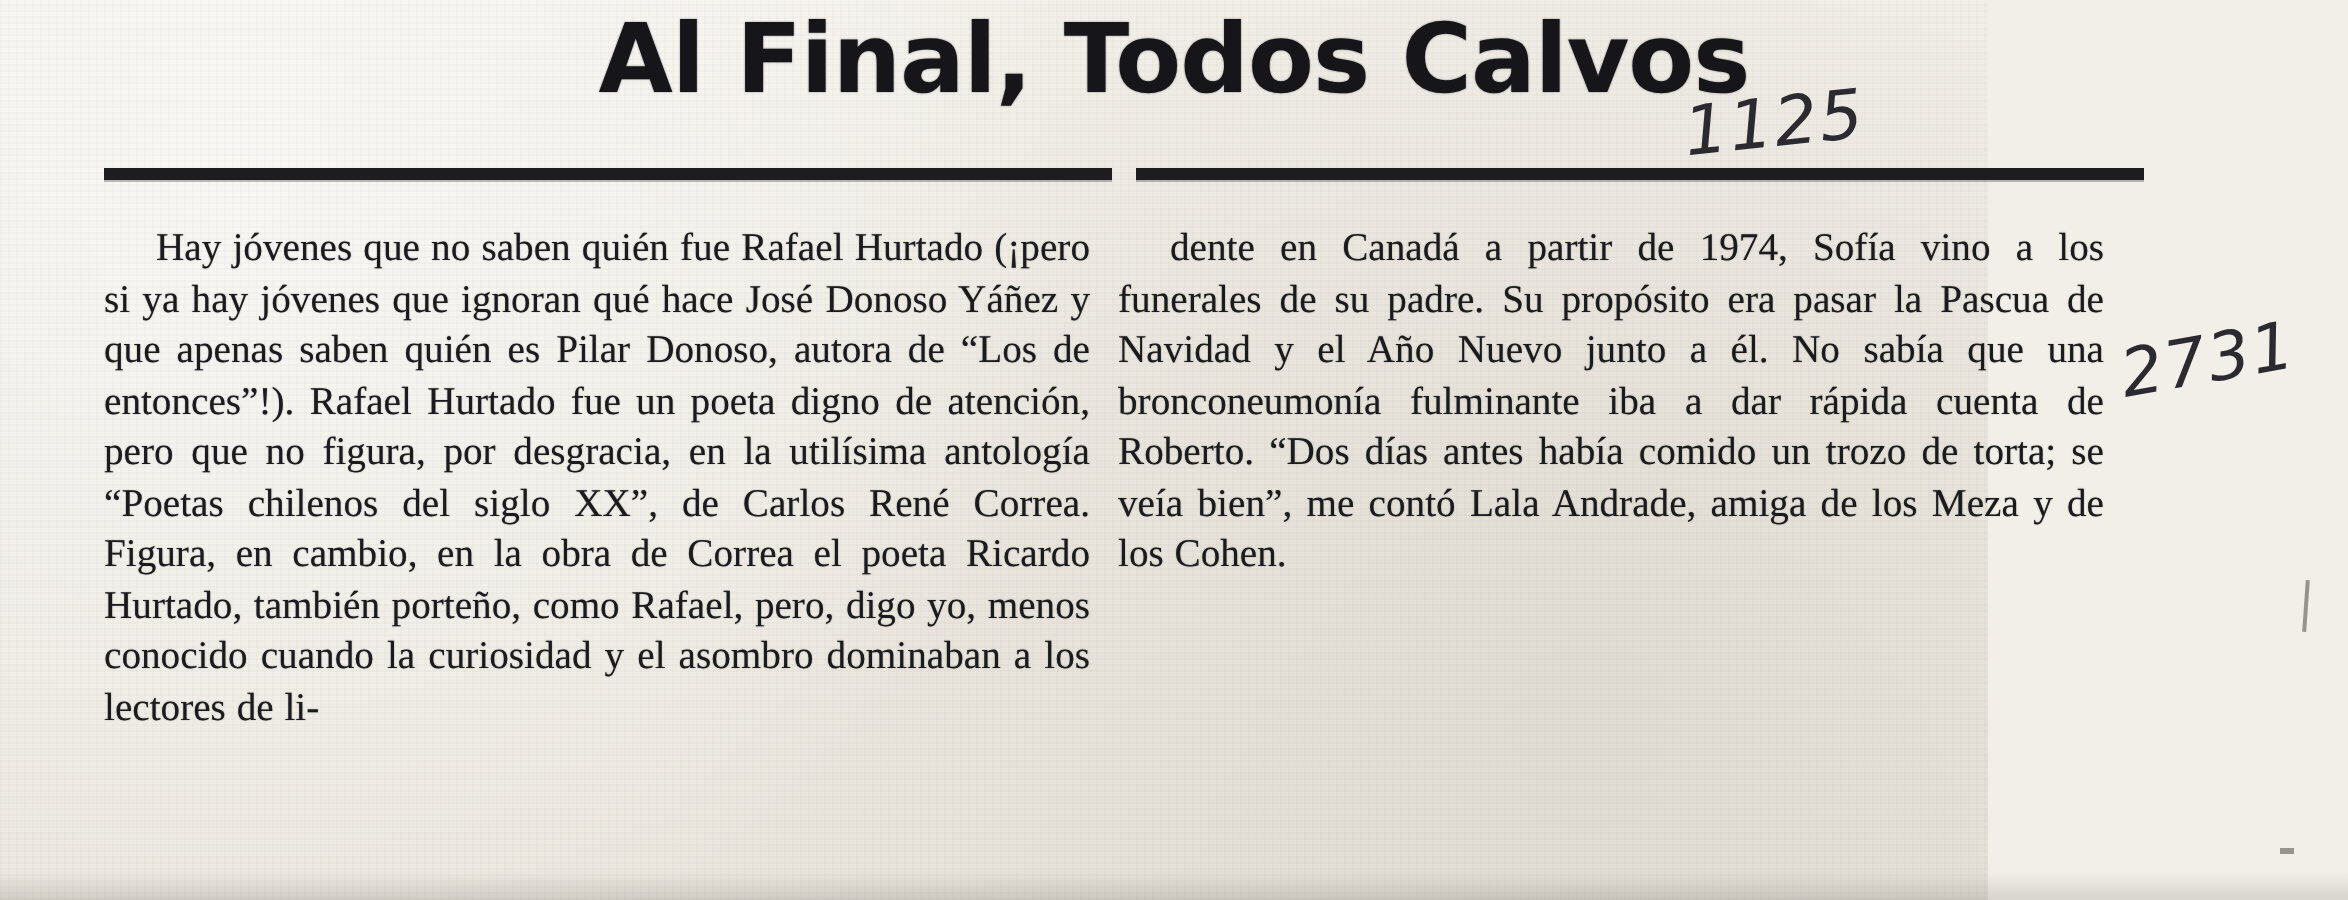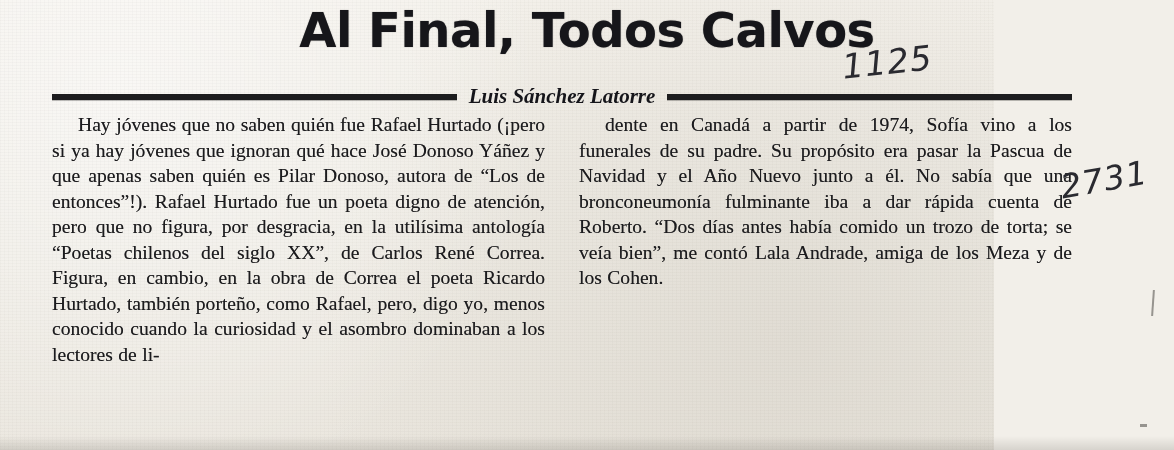--- a/index.html
+++ b/index.html
@@ -76,21 +76,21 @@
     white-space: nowrap;
   }
 
   
   .columns {
     position: absolute;
     top: 112px;
     left: 52px;
     width: 1020px;
     display: flex;
-    gap: 34px;
+    gap: 14px;
   }
   .col {
     width: 493px;
   }
   .col p {
     margin: 0 0 2px 0;
     font-family: "Liberation Serif", serif;
     font-size: 19.6px;
     line-height: 25.5px;
     text-align: justify;
@@ -146,21 +146,20 @@
 <body>
 
 <div class="scan">
 
   <div class="grain"></div>
 
   <div class="headline">Al Final, Todos Calvos</div>
 
   <div class="byline-row">
     <div class="rule"></div>
-    <div class="byline">Luis Sánchez Latorre</div>
     <div class="rule"></div>
   </div>
 
   <div class="columns">
     <div class="col">
       <p>Hay jóvenes que no saben quién fue Rafael Hurtado (¡pero si ya hay jóvenes que ignoran qué hace José Donoso Yáñez y que apenas saben quién es Pilar Donoso, autora de “Los de entonces”!). Rafael Hurtado fue un poeta digno de atención, pero que no figura, por desgracia, en la utilísima antología “Poetas chilenos del siglo XX”, de Carlos René Correa. Figura, en cambio, en la obra de Correa el poeta Ricardo Hurtado, también porteño, como Rafael, pero, digo yo, menos conocido cuando la curiosidad y el asombro dominaban a los lectores de li-</p>
     </div>
     <div class="col">
       <p>dente en Canadá a partir de 1974, Sofía vino a los funerales de su padre. Su propósito era pasar la Pascua de Navidad y el Año Nuevo junto a él. No sabía que una bronconeumonía fulminante iba a dar rápida cuenta de Roberto. “Dos días antes había comido un trozo de torta; se veía bien”, me contó Lala Andrade, amiga de los Meza y de los Cohen.</p>
     </div>

